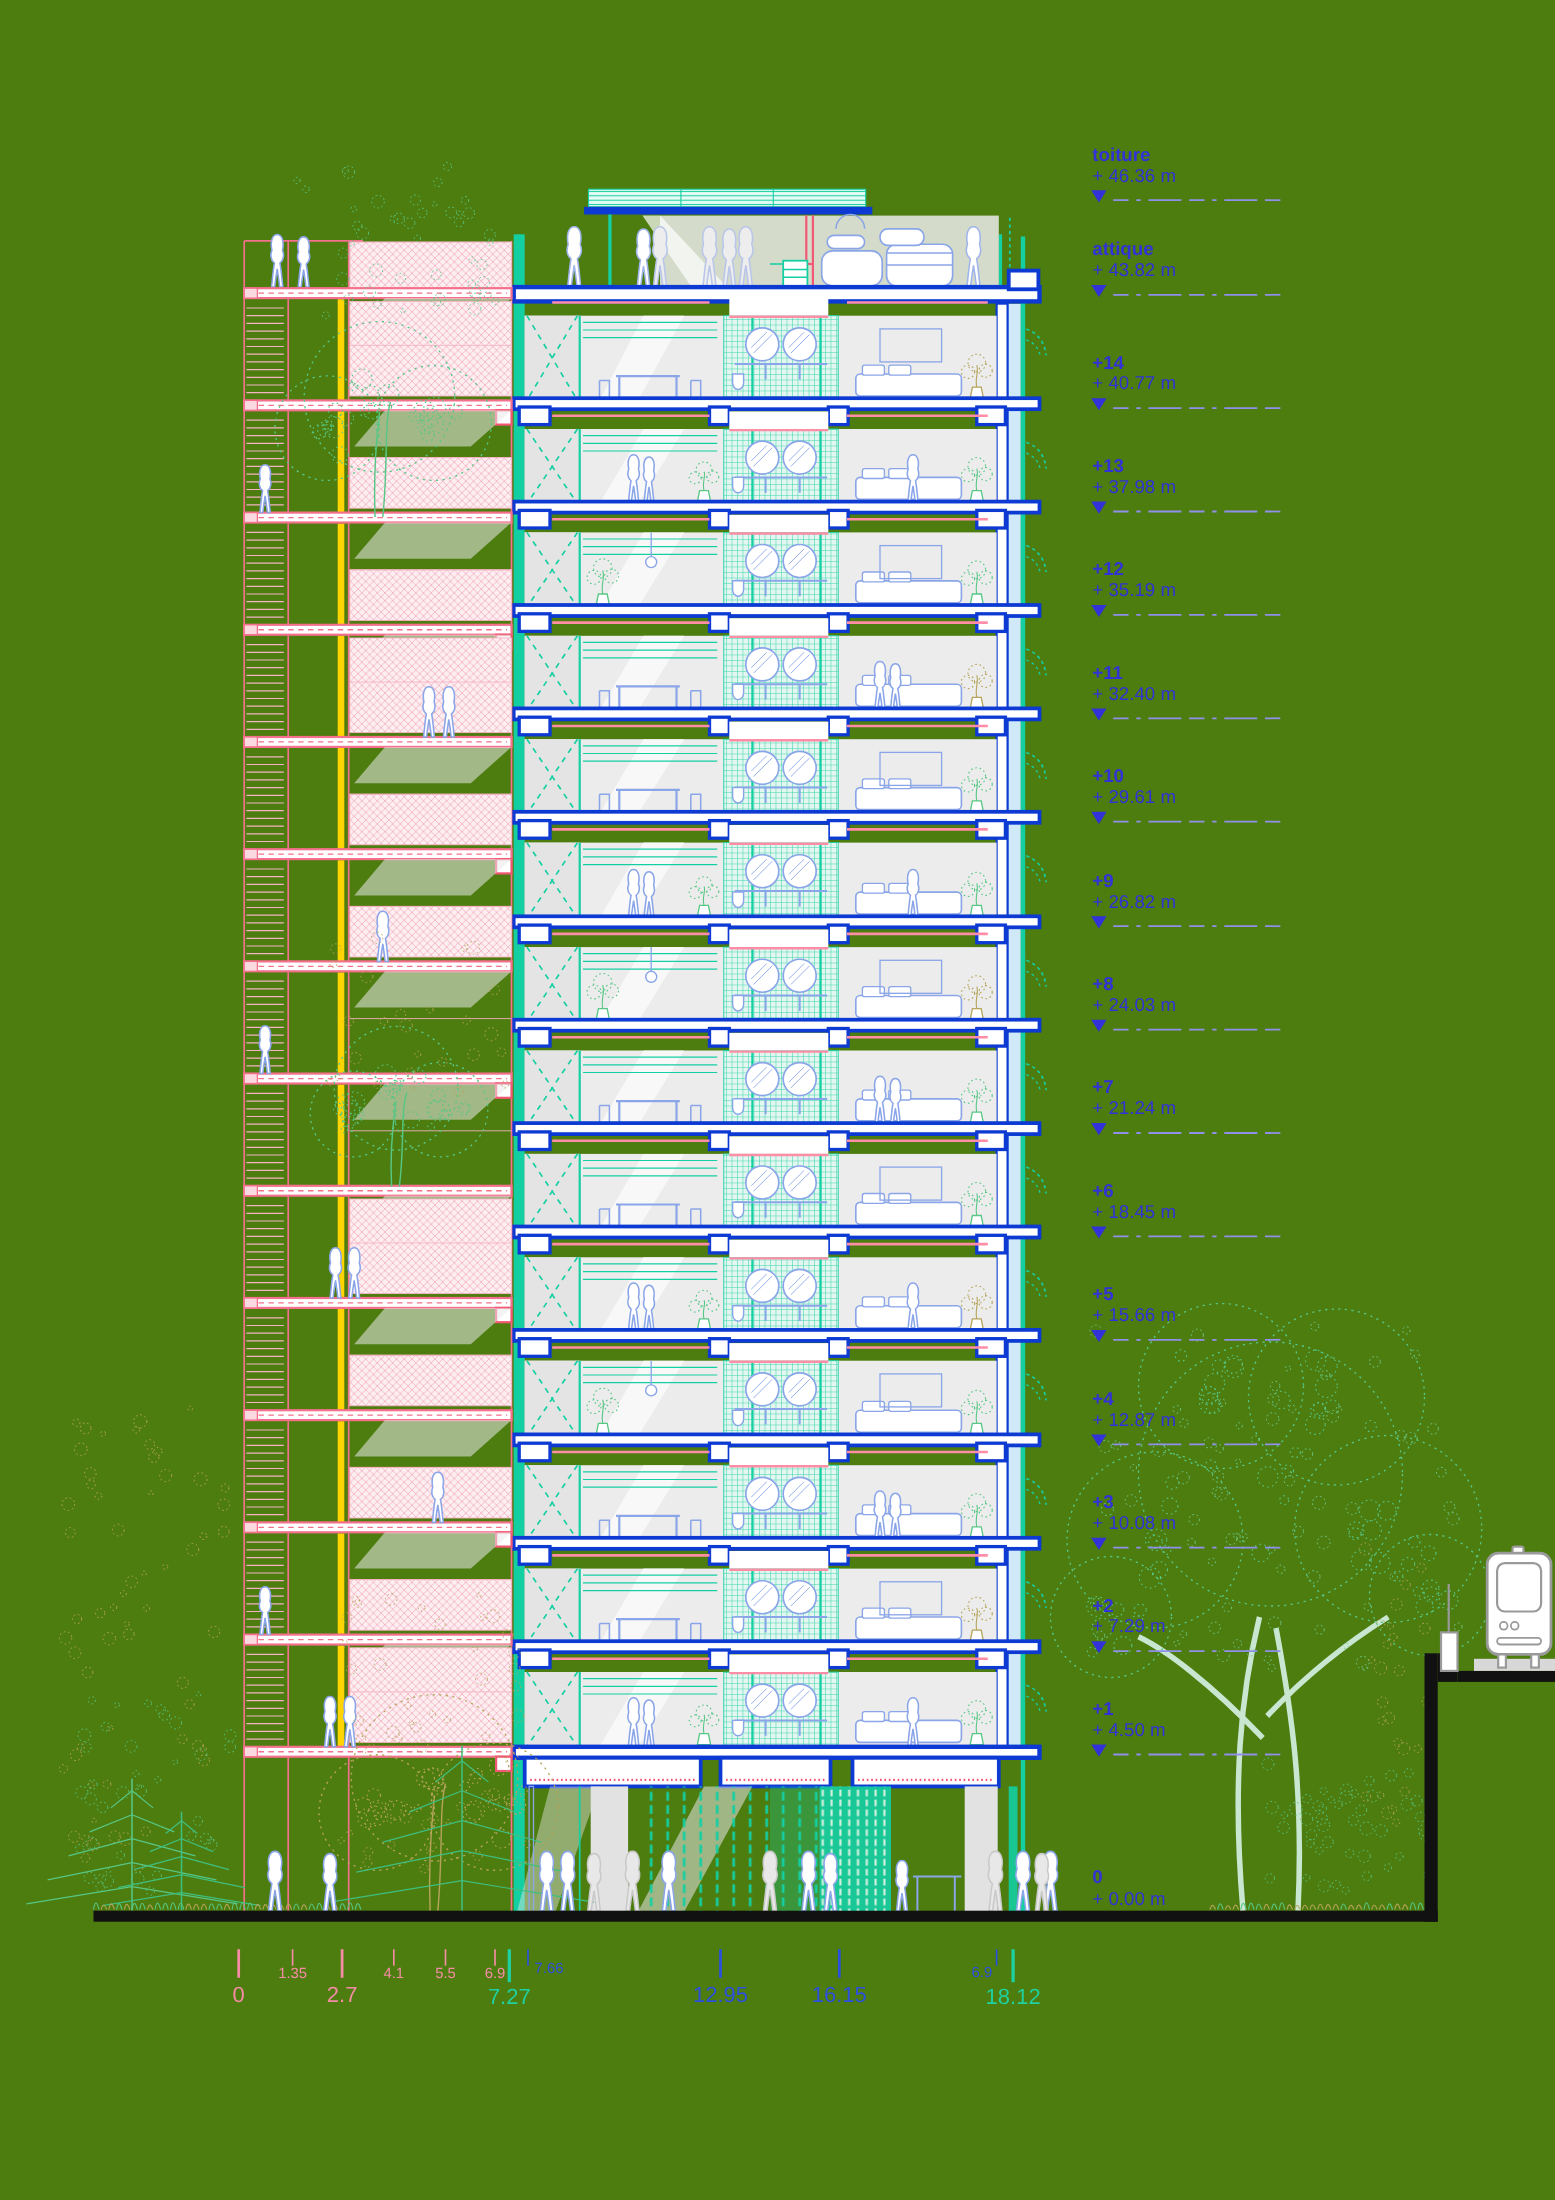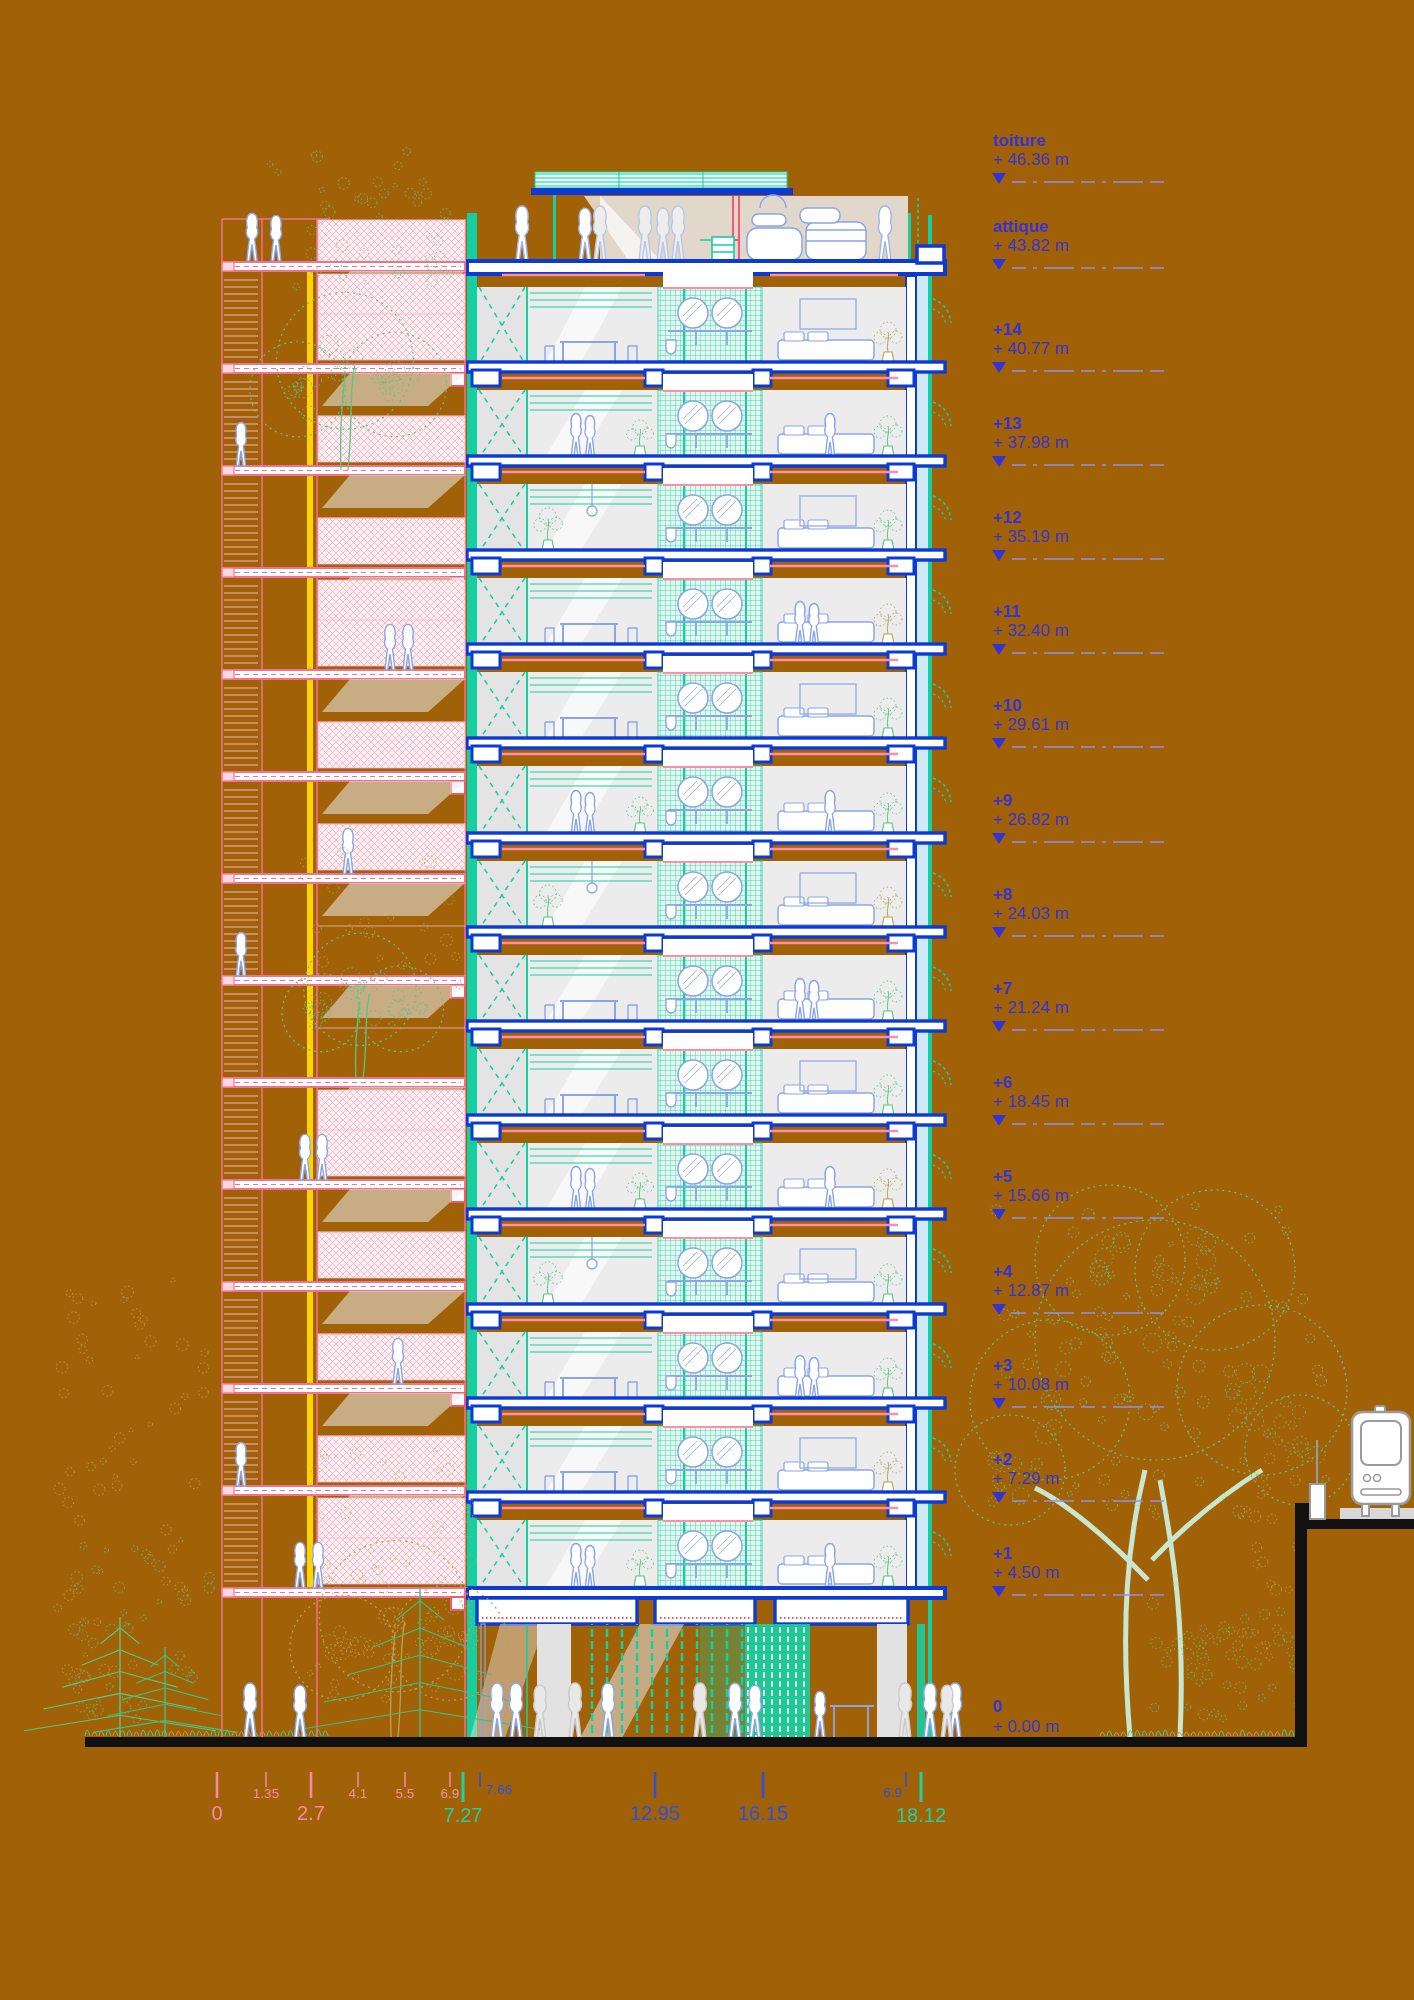--- a/index.html
+++ b/index.html
@@ -1,16 +1,16 @@
 <!DOCTYPE html>
 <html><head>
 <meta charset="utf-8">
 <style>
   html,body{margin:0;padding:0;background:#fff;}
-  #stage{position:relative;width:1414px;height:2000px;background:#a16207;overflow:hidden;
+  #stage{position:relative;width:1414px;height:2000px;background:#4d7c0f;overflow:hidden;
          font-family:"Liberation Sans",sans-serif;}
   svg{position:absolute;inset:0;}
   text{font-family:"Liberation Sans",sans-serif;}
   .lvl-name{font-weight:bold;}
 </style>
 </head>
 <body>
 
 <div id="stage">
   <svg id="svg" viewBox="0 0 1414 2000" width="1414" height="2000">

